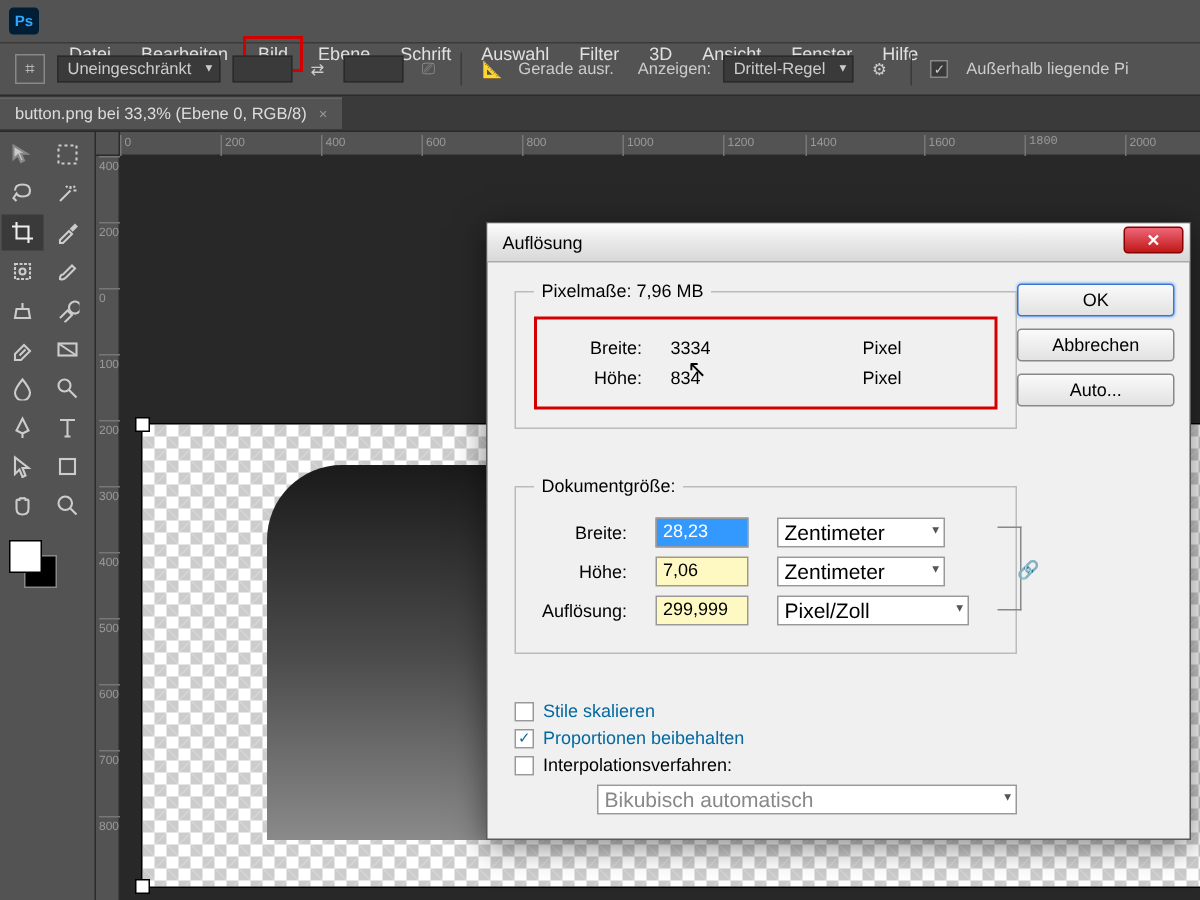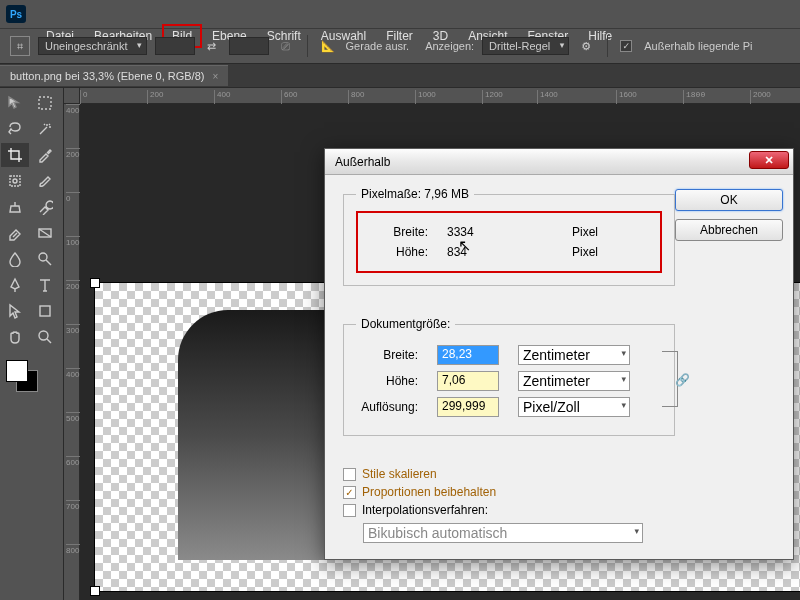--- a/index.html
+++ b/index.html
@@ -75,24 +75,24 @@
 .frow .lbl { width:62px; text-align:right; }
 .frow .val { width:56px; }
 .frow .unit { width:80px; }
 .inp { height:20px; border:1px solid #999; background:#fef9c3; padding:1px 4px; font-size:12px; }
 .inp.sel { background:#3399ff; color:#fff;}
 .sel2 { height:20px; border:1px solid #999; background:#fff; padding:1px 16px 1px 4px; font-size:14px; position:relative; display:inline-block;}
 .sel2::after { content:"▾"; position:absolute; right:3px; top:2px; font-size:9px; color:#555;}
 .docsize { position:relative; }
 .link-bracket { position:absolute; right:-4px; top:20px; width:16px; height:56px; border-right:1px solid #888; border-top:1px solid #888; border-bottom:1px solid #888;}
 .link-ico { position:absolute; right:-16px; top:42px; font-size:12px;}
-.chkrow { display:flex; align-items:center; gap:6px; margin:4px 0; color:#a16207;}
+.chkrow { display:flex; align-items:center; gap:6px; margin:4px 0; color:#0369a1;}
 .chkrow.active { color:#000;}
 .chkrow .cb { width:13px;height:13px;border:1px solid #999;background:#fff;display:flex;align-items:center;justify-content:center;font-size:10px;}
-.widebox { width:280px; }
+.widebox { width:280px;margin-left:35px; }
 .cursor { position:absolute; top:236px; left:458px; font-size:16px; color:#000; z-index:50; pointer-events:none;}
 </style>
 </head>
 <body>
 
 <div class="menubar">
   <div class="ps-logo">Ps</div>
   <div id="menuitems" style="display: flex; margin-top: 44px;">
       <span class="mi">Datei</span>
       <span class="mi">Bearbeiten</span>
@@ -273,21 +273,21 @@
         <div class="tick" style="top: 396px;">700</div>
         <div class="tick" style="top: 440px;">800</div>
       </div>
     <div class="checker"></div>
     <div class="btnshape"></div>
   </div>
 </div>
 
 <div class="dialog">
   <div class="dlg-title">
-    <span>Außerhalb</span>
+    <span>Auflösung</span>
     <div class="dlg-close">✕</div>
   </div>
   <div class="dlg-body">
     <div class="dlg-left">
       <fieldset>
         <legend>Pixelmaße: 7,96 MB</legend>
         <div class="pixelbox">
           <div class="frow">
             <span class="lbl">Breite:</span>
             <span class="val">3334</span>
@@ -311,21 +311,21 @@
           <span class="sel2" style="width:112px">Zentimeter</span>
         </div>
         <div class="frow">
           <span class="lbl">Höhe:</span>
           <span class="inp" style="width:62px">7,06</span>
           <span class="sel2" style="width:112px">Zentimeter</span>
         </div>
         <div class="frow">
           <span class="lbl">Auflösung:</span>
           <span class="inp" style="width:62px">299,999</span>
-          <span class="sel2" style="width:112px">Pixel/Zoll</span>
+          <span class="sel2" style="width:128px">Pixel/Zoll</span>
         </div>
         <div class="link-bracket"></div>
         <div class="link-ico">🔗</div>
       </fieldset>
 
       <div class="chkrow">
         <span class="cb"></span>
         <span>Stile skalieren</span>
       </div>
       <div class="chkrow">
@@ -337,17 +337,18 @@
         <span>Interpolationsverfahren:</span>
       </div>
       <div style="margin:6px 0 0 20px">
         <span class="sel2 widebox" style="color:#888">Bikubisch automatisch</span>
       </div>
     </div>
 
     <div class="dlg-right">
       <div class="dlg-btn def">OK</div>
       <div class="dlg-btn">Abbrechen</div>
+      <div class="dlg-btn">Auto...</div>
     </div>
   </div>
 </div>
 
 <div class="cursor">↖</div>
 
 </body></html>

